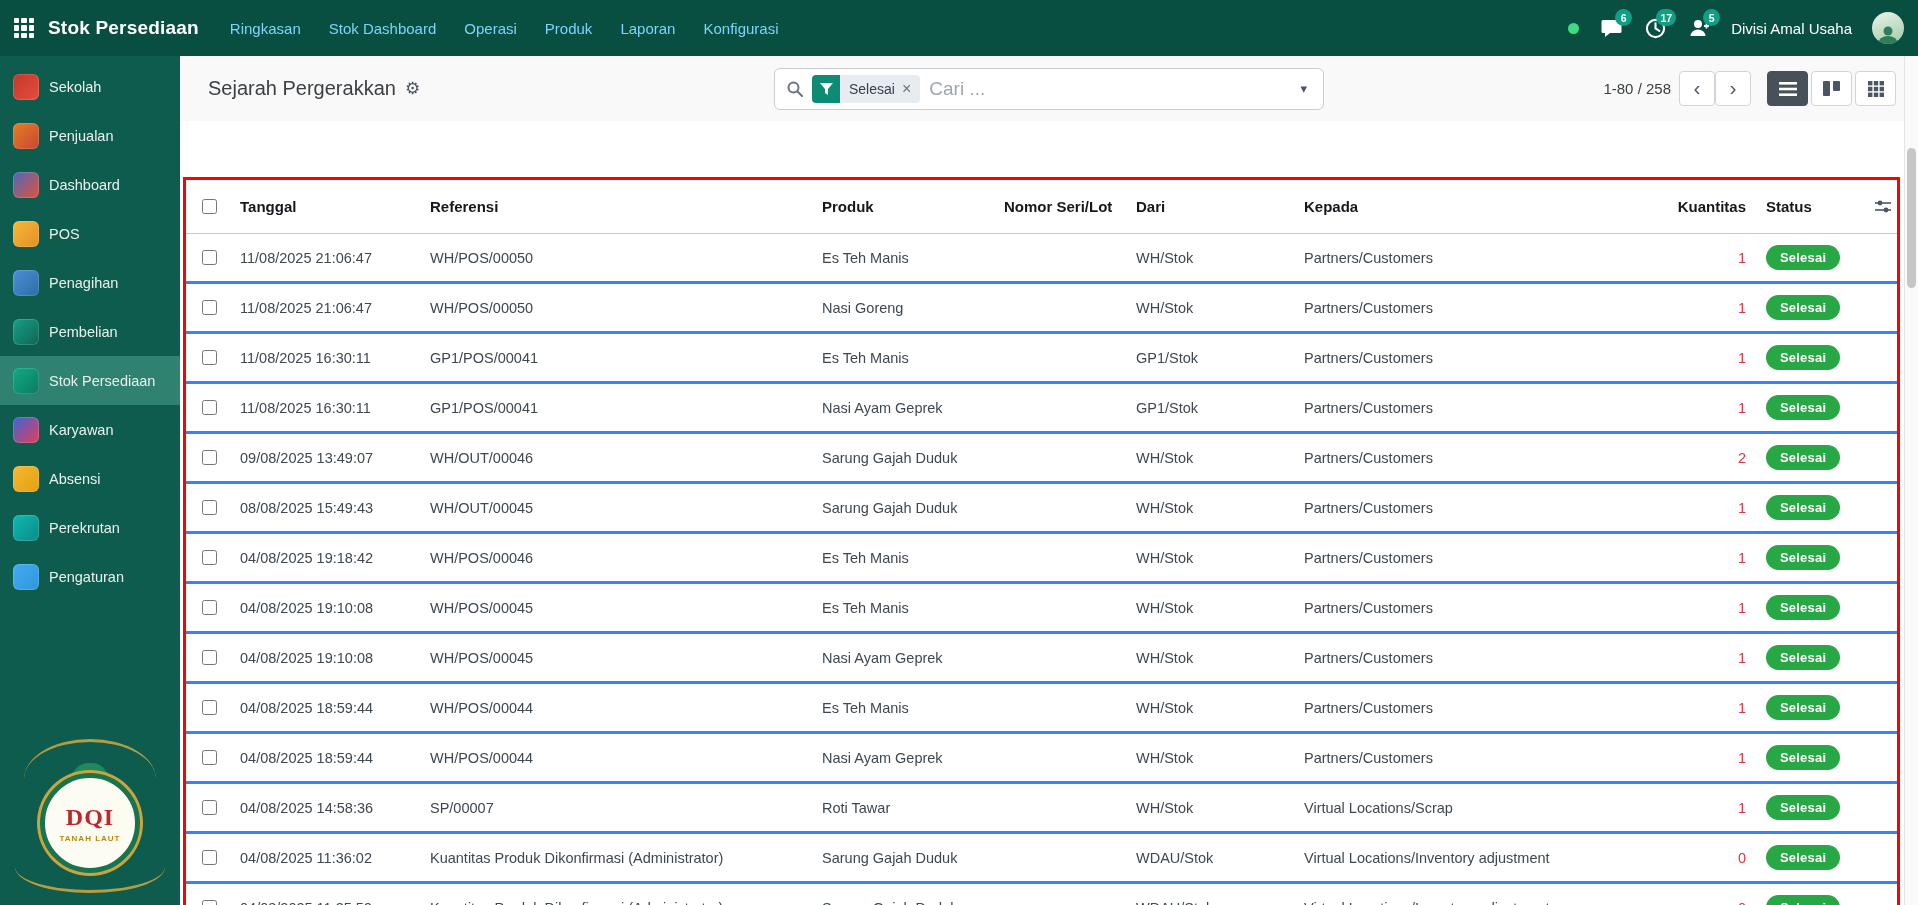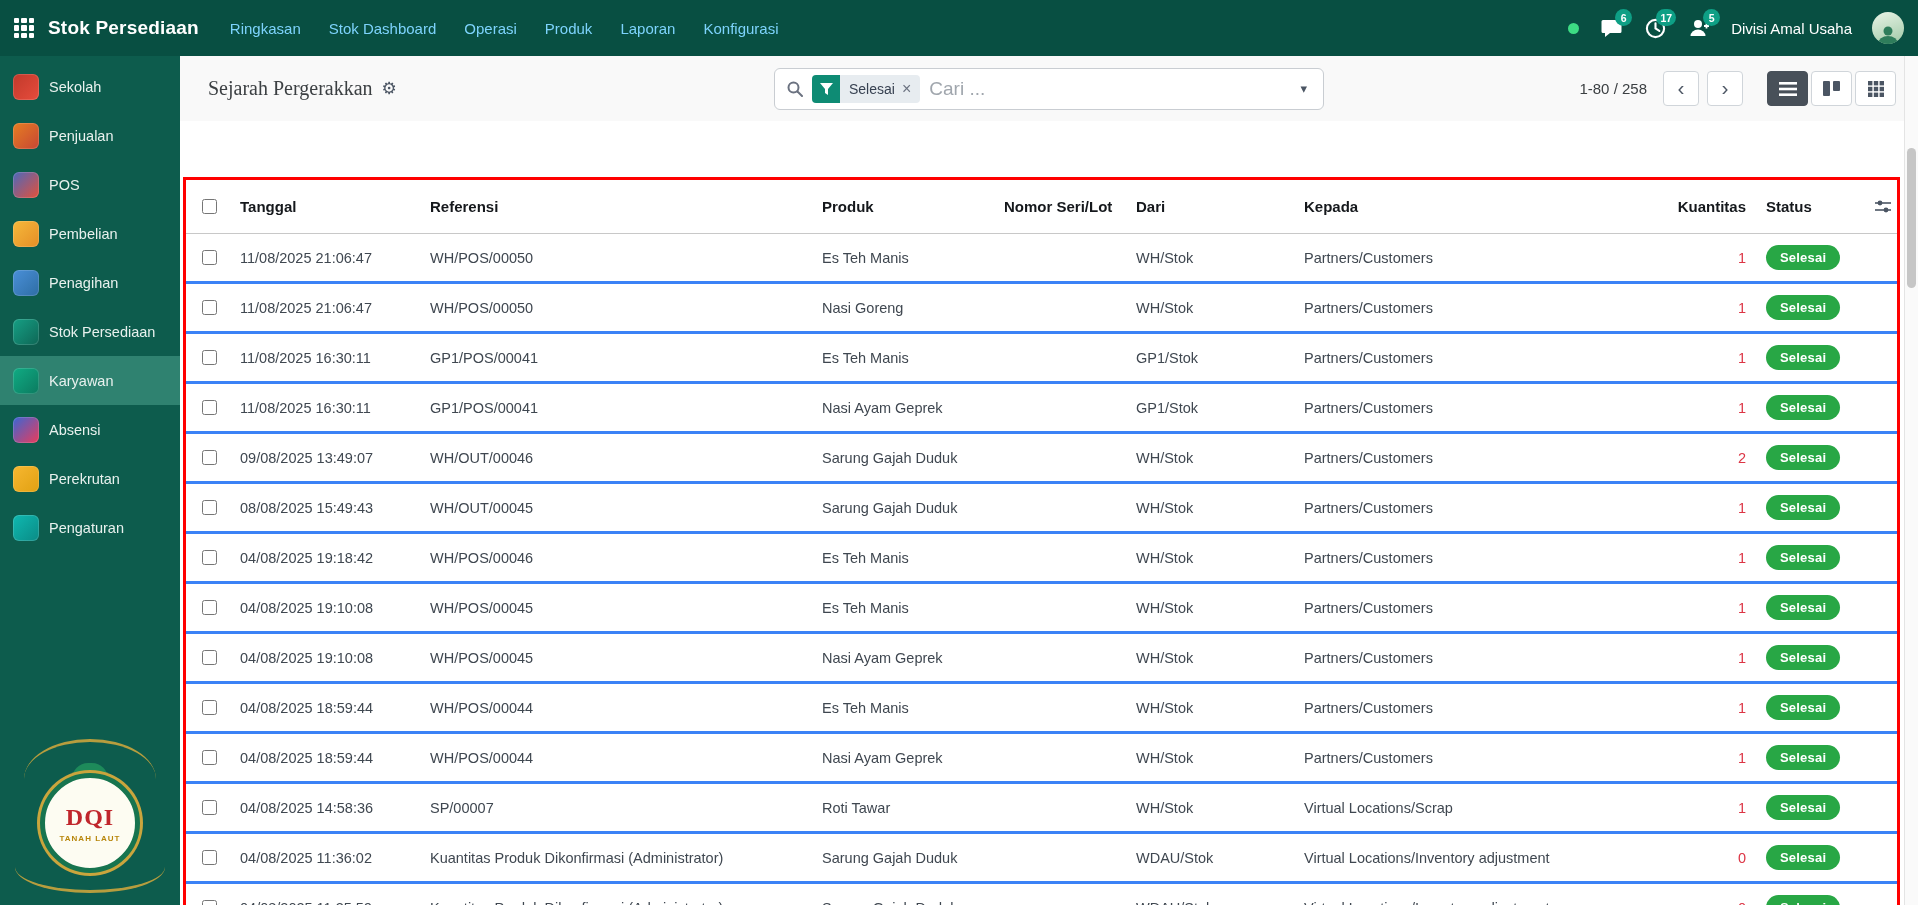--- a/index.html
+++ b/index.html
@@ -61,37 +61,37 @@
     display: flex; flex-direction: column; align-items: center; justify-content: center; gap: 3px; z-index: 1;
   }
   .emblem-dqi { font-family: "Liberation Serif", serif; font-weight: 700; font-size: 24px; color: #c0262c; letter-spacing: 1px; }
   .emblem-sub { font-size: 8px; font-weight: 700; color: #b8860b; letter-spacing: 1px; }
   .logo-arc-bottom { width: 150px; height: 26px; border-bottom: 3px solid #caa53d; border-radius: 0 0 50% 50% / 0 0 100% 100%; margin-top: -6px; opacity: .9; }
 
   
   .main { position: absolute; top: 56px; left: 180px; right: 0; bottom: 0; background: #fff; }
   .control-panel { position: absolute; top: 0; left: 0; right: 0; height: 65px; background: #f9f9f9; display: flex; align-items: center; }
   .cp-title-block { display: flex; align-items: center; gap: 9px; margin-left: 28px; }
-  .page-title { font-size: 20px; color: #3c4043; font-family: Liberation Serif, serif; }
+  .page-title { font-size: 20px; color: #3c4043; }
   .title-gear { font-size: 17px; color: #4b5563; cursor: pointer; }
 
   .searchbar {
     position: absolute; left: 50%; transform: translateX(-50%);
     width: 550px; height: 42px; background: #fff; border: 1px solid #c9cdd2; border-radius: 6px;
     display: flex; align-items: center; padding: 0 12px; gap: 9px;
   }
   .facet { display: flex; height: 28px; border-radius: 4px; overflow: hidden; cursor: pointer; }
   .facet-icon { width: 28px; background: #0e8b74; display: flex; align-items: center; justify-content: center; }
   .facet-body { background: #e7ecf0; color: #374151; display: flex; align-items: center; gap: 7px; padding: 0 9px; font-size: 14px; }
   .facet-x { color: #6b7280; font-size: 16px; line-height: 1; cursor: pointer; }
   .search-input { flex: 1; border: none; outline: none; background: transparent; font-size: 19px; color: #374151; font-family: "Liberation Sans", sans-serif; }
   .search-input::placeholder { color: #a0a6ad; }
   .search-caret { color: #4b5563; font-size: 13px; cursor: pointer; padding: 4px; }
 
-  .cp-right { margin-left: auto; display: flex; align-items: center; margin-right: 22px; gap: 8px; }
+  .cp-right { margin-left: auto; display: flex; align-items: center; margin-right: 22px; gap: 0; }
   .pager-text { font-size: 15px; color: #3c4043; margin-right: 8px; white-space: nowrap; }
   .pager-btn {
     width: 36px; height: 35px; border: 1px solid #d0d5da; background: #fff; border-radius: 4px;
     font-size: 21px; color: #4b5563; display: flex; align-items: center; justify-content: center;
     cursor: pointer; line-height: 1; padding-bottom: 3px;
   }
   .view-switcher { display: flex; gap: 3px; margin-left: 16px; }
   .view-btn {
     width: 41px; height: 35px; border: 1px solid #d0d5da; background: #fff; border-radius: 4px;
     display: flex; align-items: center; justify-content: center; cursor: pointer;
@@ -190,29 +190,33 @@
   <div class="sidebar-item">
       <span class="app-icon"></span>
       <span class="sidebar-label">Sekolah</span>
     </div>
       <div class="sidebar-item">
       <span class="app-icon"></span>
       <span class="sidebar-label">Penjualan</span>
     </div>
       <div class="sidebar-item">
       <span class="app-icon"></span>
+      <span class="sidebar-label">Dashboard</span>
+    </div>
+      <div class="sidebar-item">
+      <span class="app-icon"></span>
       <span class="sidebar-label">POS</span>
     </div>
       <div class="sidebar-item">
       <span class="app-icon"></span>
+      <span class="sidebar-label">Penagihan</span>
+    </div>
+      <div class="sidebar-item">
+      <span class="app-icon"></span>
       <span class="sidebar-label">Pembelian</span>
-    </div>
-      <div class="sidebar-item">
-      <span class="app-icon"></span>
-      <span class="sidebar-label">Penagihan</span>
     </div>
       <div class="sidebar-item">
       <span class="app-icon"></span>
       <span class="sidebar-label">Stok Persediaan</span>
     </div>
       <div class="sidebar-item">
       <span class="app-icon"></span>
       <span class="sidebar-label">Karyawan</span>
     </div>
       <div class="sidebar-item">

